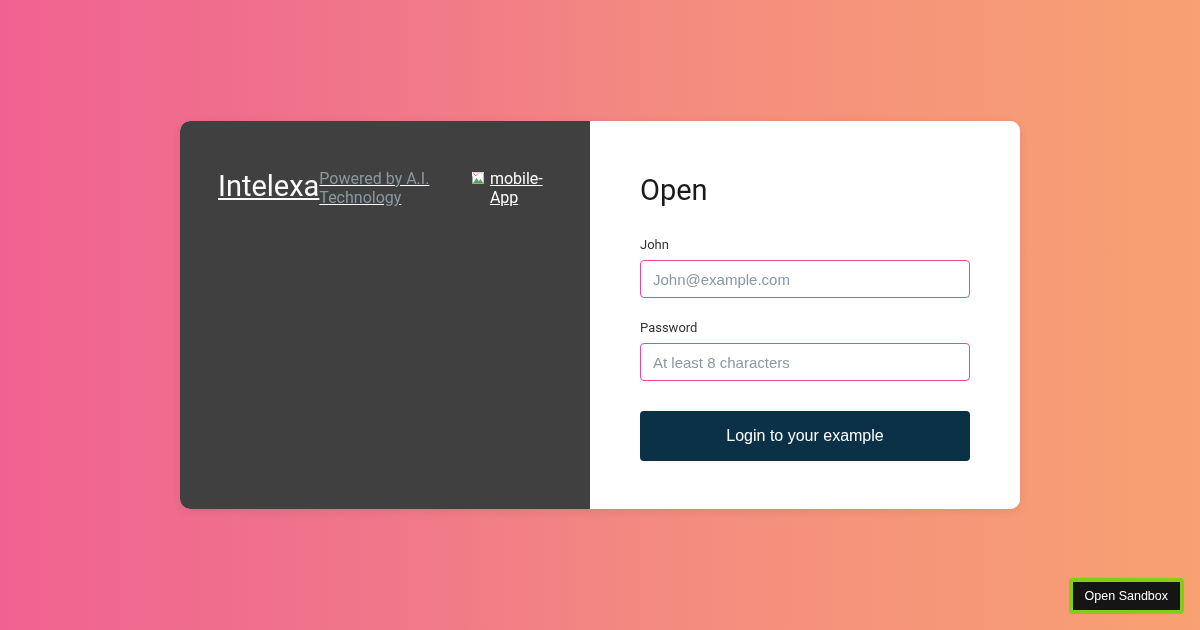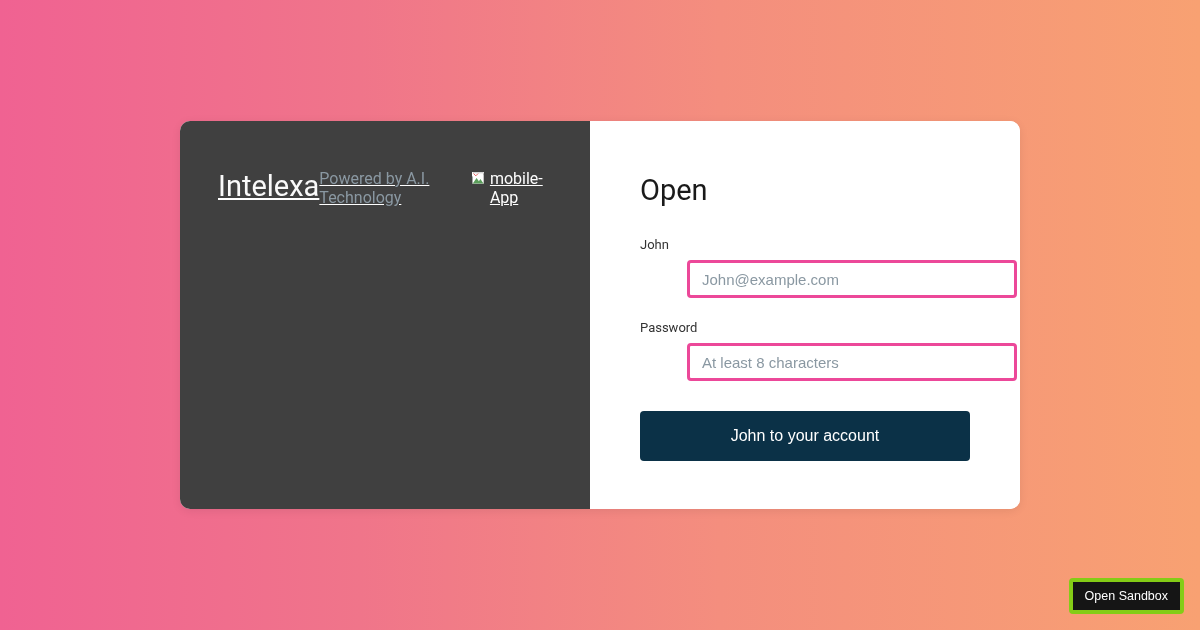--- a/index.html
+++ b/index.html
@@ -75,27 +75,26 @@
     }
     .form-label {
       display: block;
       font-size: 13px;
       color: #333;
       margin-bottom: 8px;
     }
     .form-input {
       width: 100%;
       height: 38px;
-      border: 3px solid #ec4899;
+      border: 1px solid #ec4899;
       border-radius: 4px;
       padding: 0 12px;
       font-size: 15px;
       color: #333;
       background: #fff;
-      margin-left: 47px;
     }
     .form-input::placeholder {
       color: #8a98a2;
     }
     .login-button {
       width: 100%;
       height: 50px;
       background: #0b3147;
       color: #fff;
       border: none;
@@ -144,17 +143,17 @@
     <div class="form-group">
       <label class="form-label">John</label>
       <input type="email" class="form-input" placeholder="John@example.com" style="">
     </div>
 
     <div class="form-group">
       <label class="form-label">Password</label>
       <input type="password" class="form-input" placeholder="At least 8 characters" style="">
     </div>
 
-    <button class="login-button">John to your account</button>
+    <button class="login-button">Login to your example</button>
   </div>
 </div>
 
 <button class="sandbox-btn">Open Sandbox</button>
 
 </body></html>

